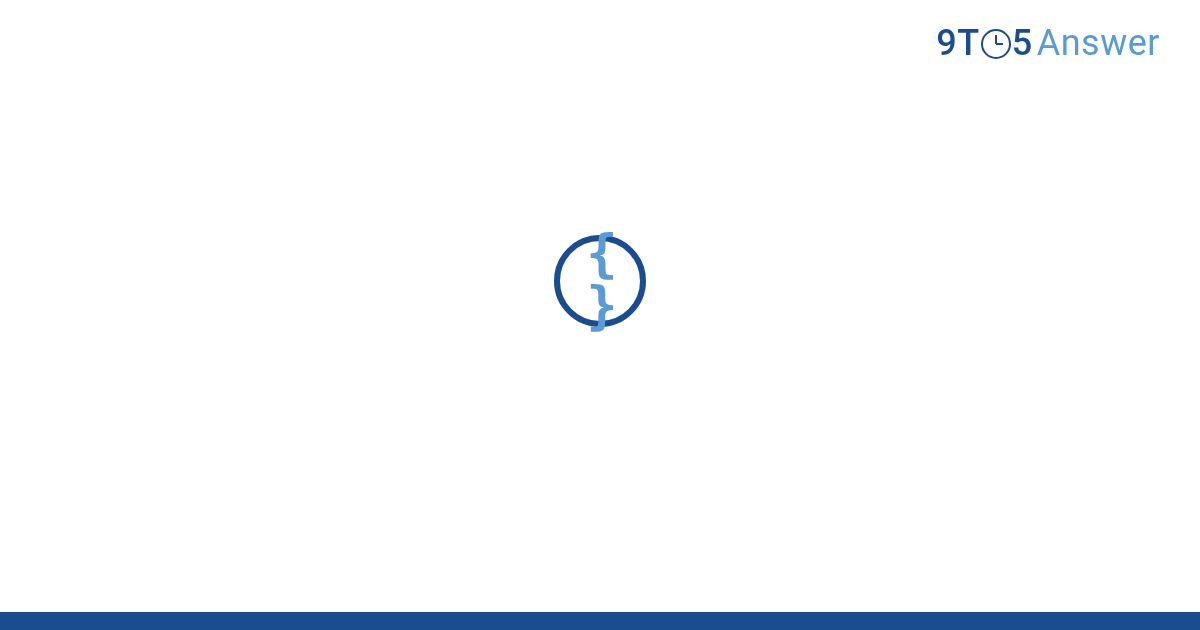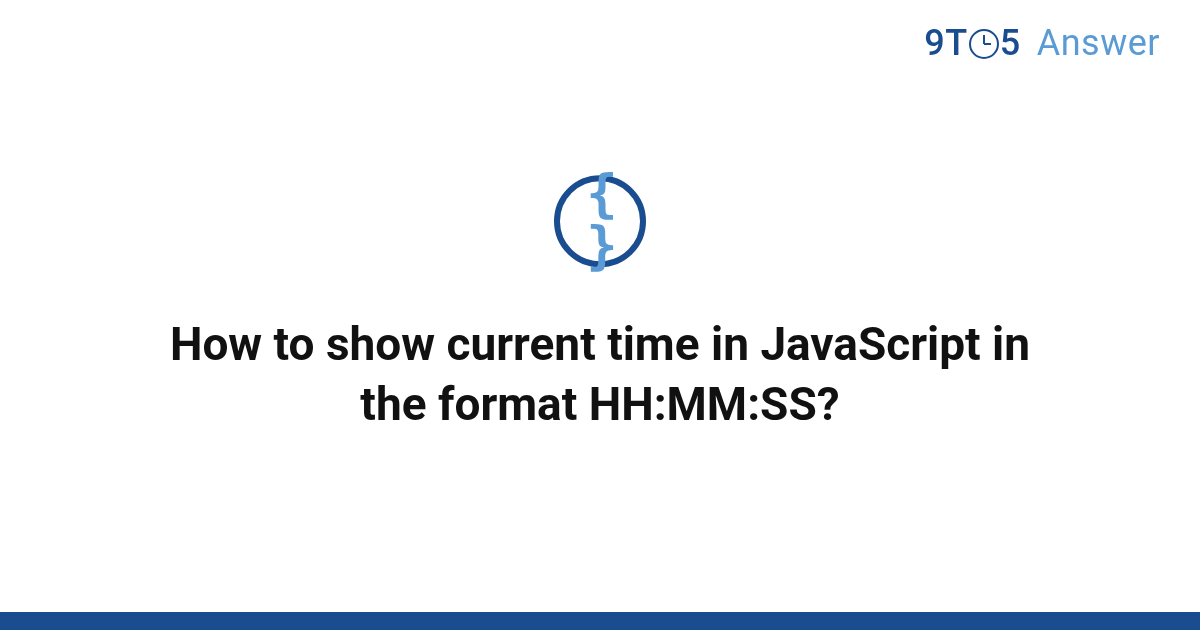--- a/index.html
+++ b/index.html
@@ -64,21 +64,21 @@
       top: 12px;
       left: 50%;
     }
     .logo-five {
       color: #1a4d8f;
       font-weight: 500;
     }
     .logo-answer {
       color: #5a9bd5;
       font-weight: 400;
-      margin-left: 16px;
+      margin-left: 4px;
     }
     .content {
       position: absolute;
       top: 50%;
       left: 50%;
       transform: translate(-50%, -50%);
       text-align: center;
       width: 100%;
       padding: 0 60px;
       margin-top: -10px;
@@ -128,16 +128,15 @@
   <span class="logo-t">T</span>
   <span class="logo-clock"></span>
   <span class="logo-five">5</span>
   <span class="logo-answer">Answer</span>
 </div>
 
 <div class="content">
   <div class="icon-circle">
     <span class="icon-braces">{ }</span>
   </div>
-  <h1 class="title">How to show current time in JavaScript in the format HH:MM:SS?</h1>
 </div>
 
 <div class="footer-bar"></div>
 
 </body></html>

